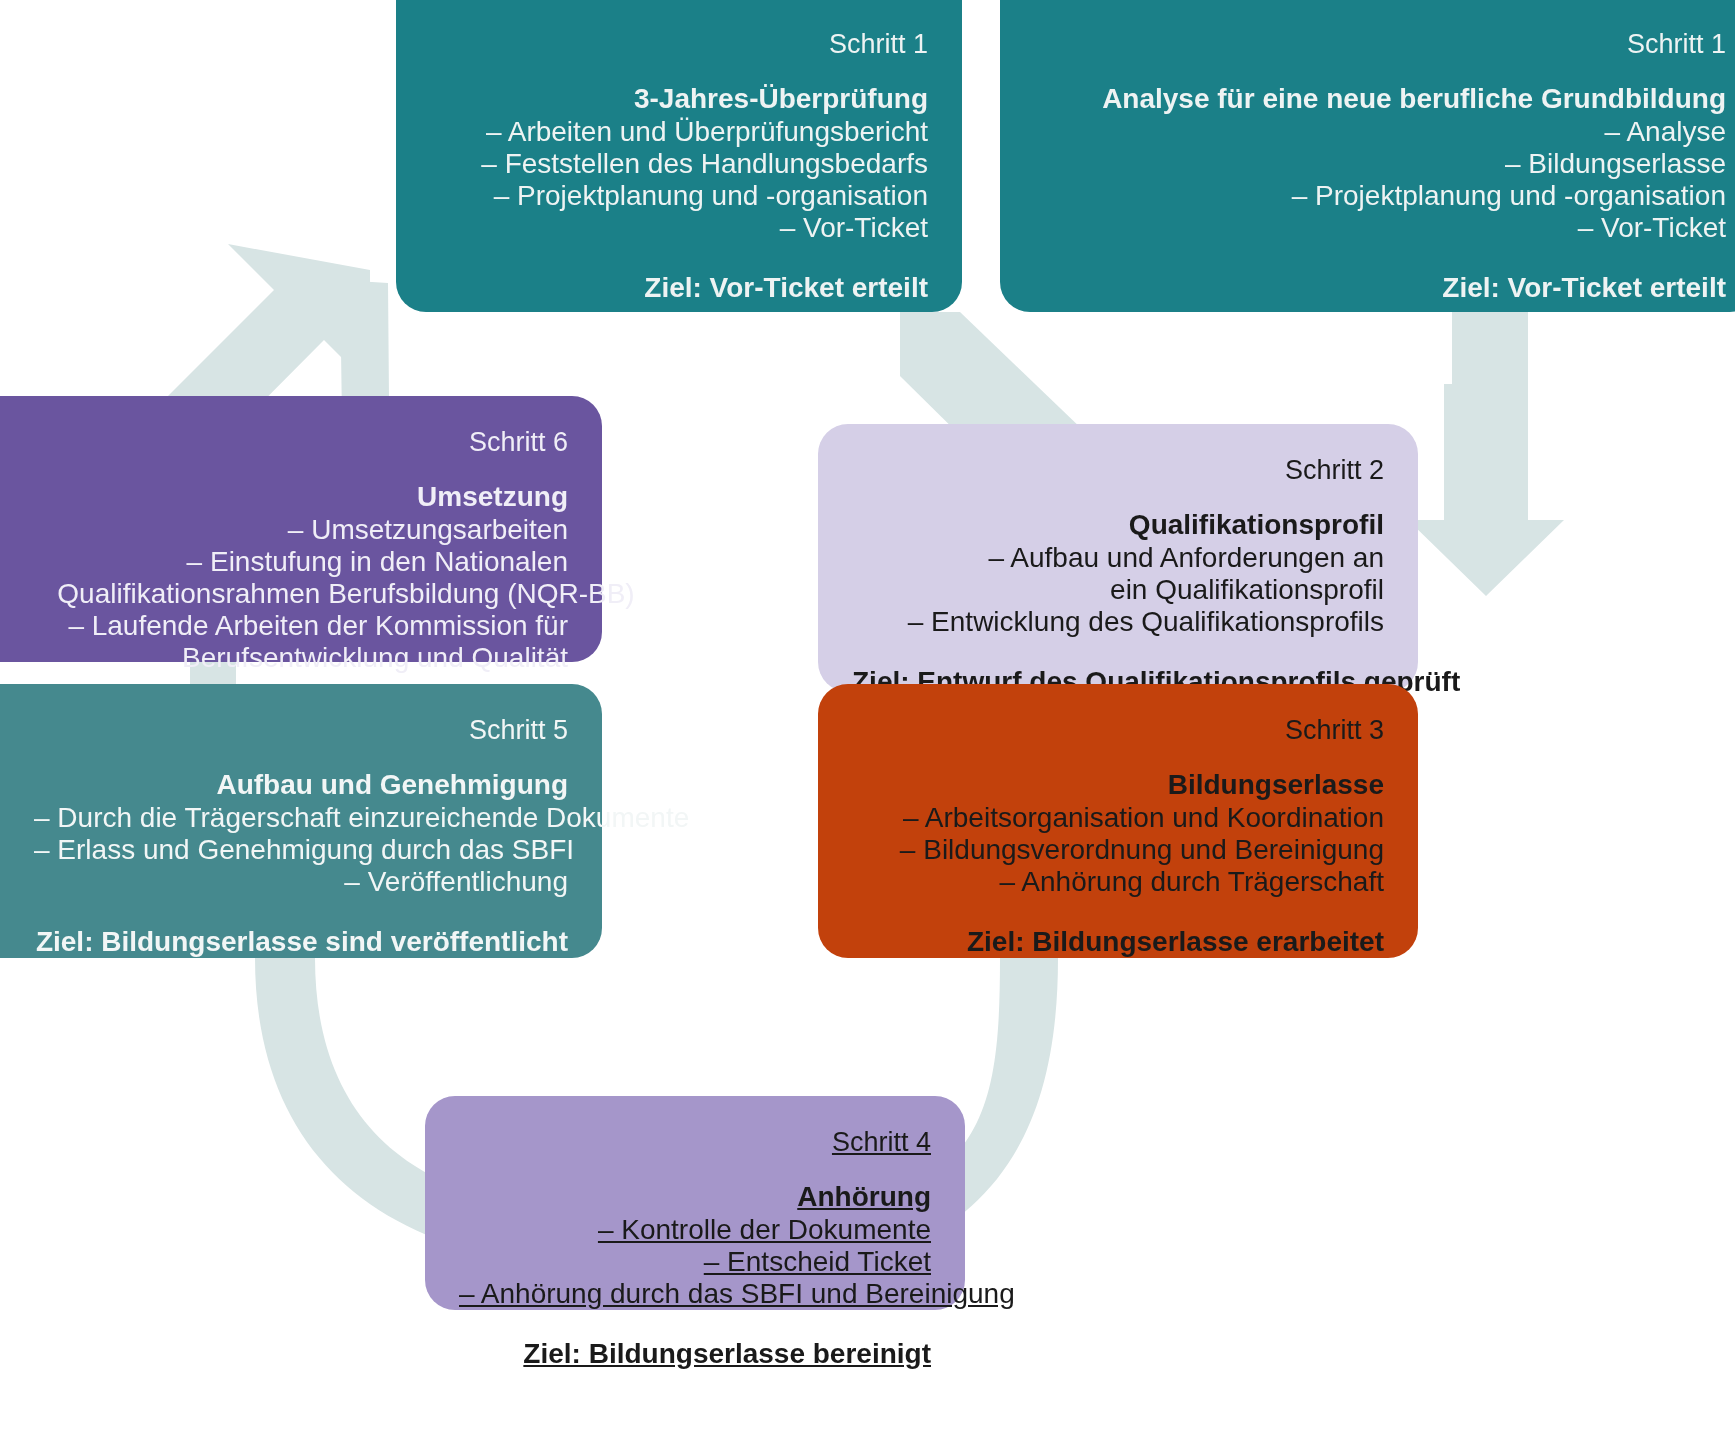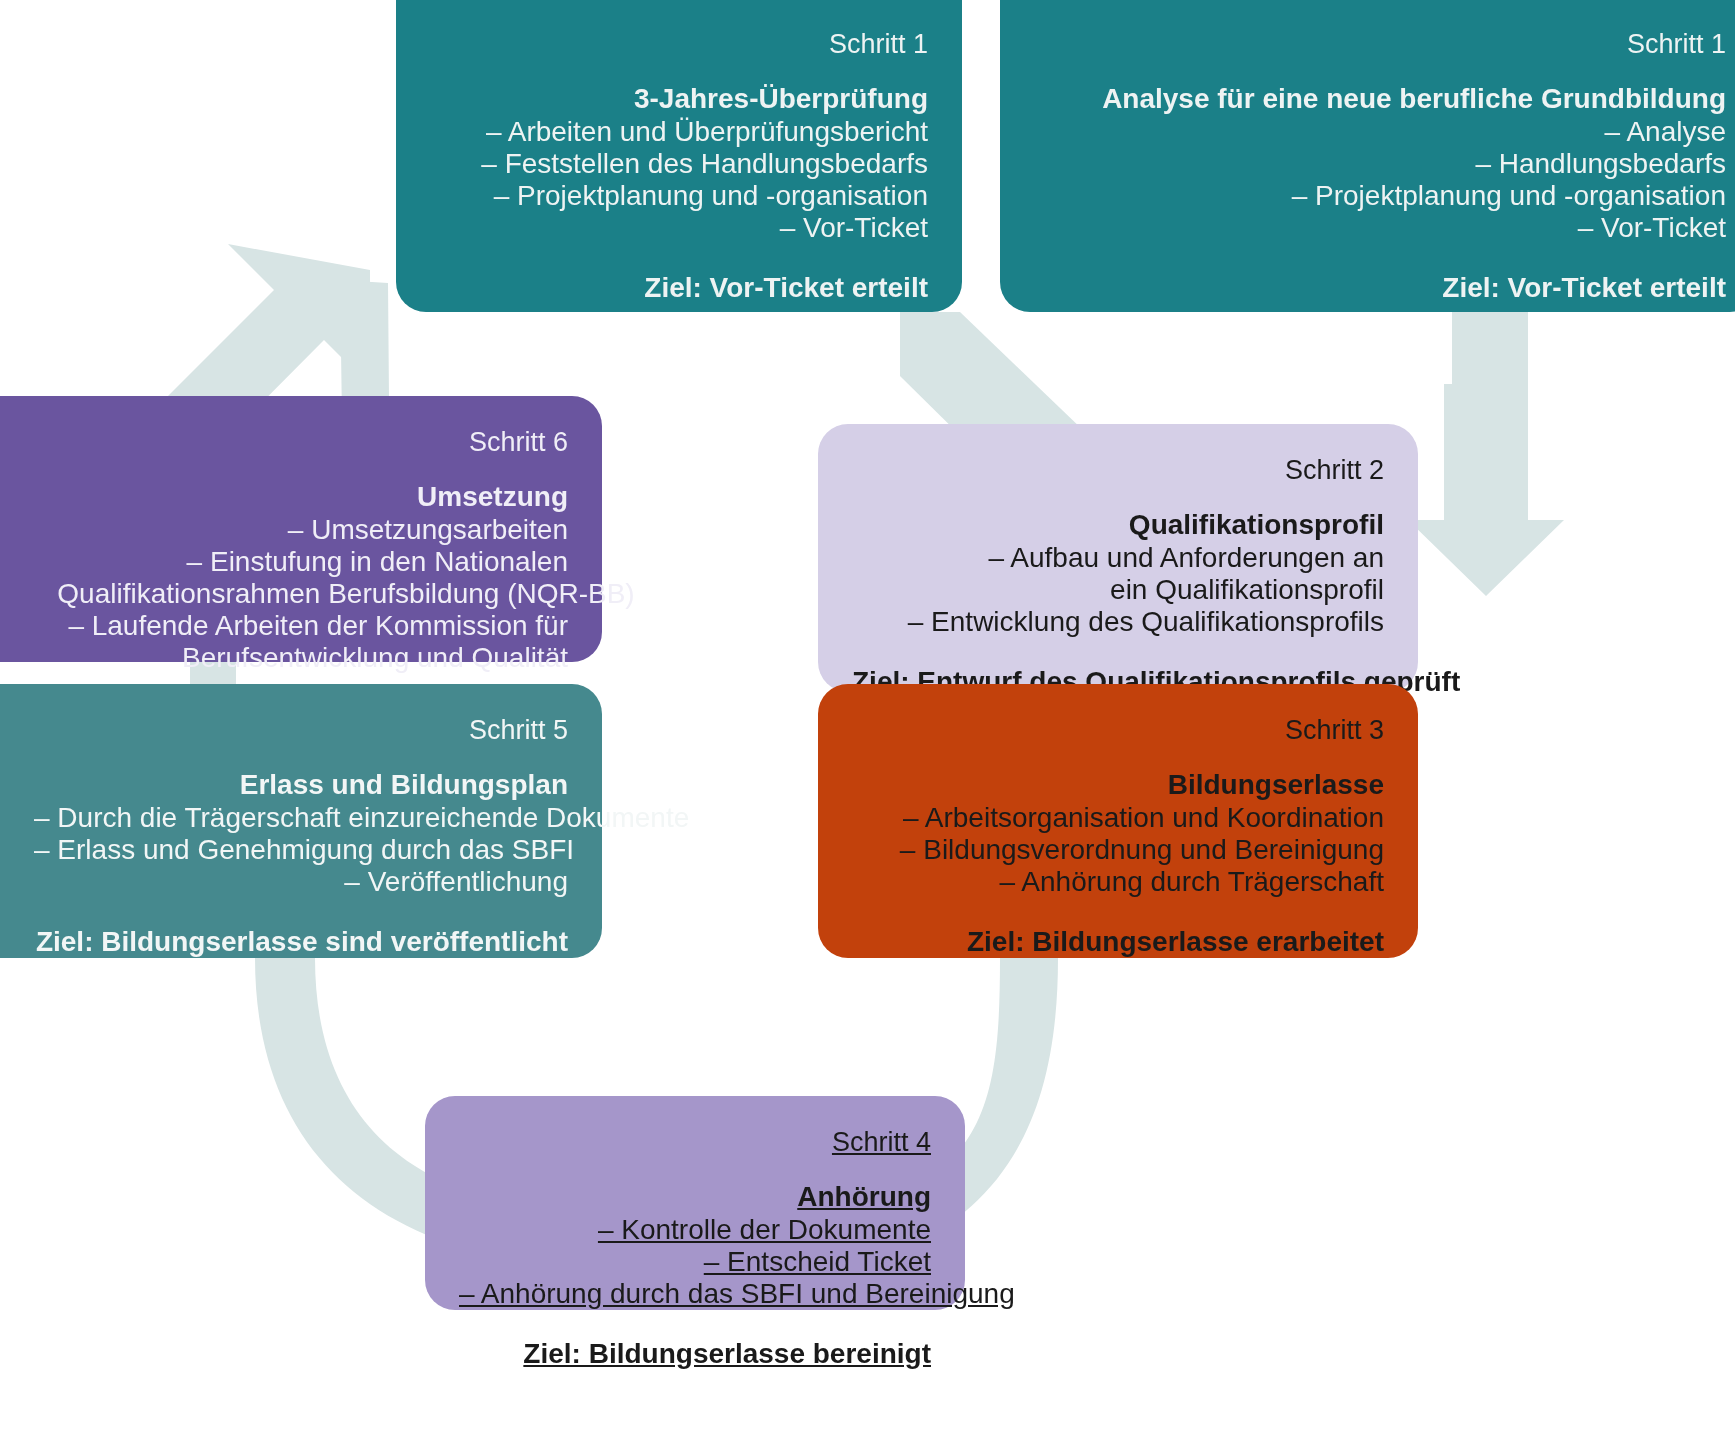--- a/index.html
+++ b/index.html
@@ -174,21 +174,21 @@
       <li>– Vor-Ticket</li>
     </ul>
     <div class="goal">Ziel: Vor-Ticket erteilt</div>
   </div>
 
   <div class="card theme-teal-dark" id="card-step1-new">
     <div class="step">Schritt 1</div>
     <div class="title">Analyse für eine neue berufliche Grundbildung</div>
     <ul class="bullets">
       <li>– Analyse</li>
-      <li>– Handlungsbedarfs</li>
+      <li>– Bildungserlasse</li>
       <li>– Projektplanung und -organisation</li>
       <li>– Vor-Ticket</li>
     </ul>
     <div class="goal">Ziel: Vor-Ticket erteilt</div>
   </div>
 
   <div class="card theme-purple-dark" id="card-step6">
     <div class="step">Schritt 6</div>
     <div class="title">Umsetzung</div>
     <ul class="bullets">
@@ -206,21 +206,21 @@
     <ul class="bullets">
       <li>– Aufbau und Anforderungen an</li>
       <li>   ein Qualifikationsprofil</li>
       <li>– Entwicklung des Qualifikationsprofils</li>
     </ul>
     <div class="goal">Ziel: Entwurf des Qualifikationsprofils geprüft</div>
   </div>
 
   <div class="card theme-teal-mid" id="card-step5">
     <div class="step">Schritt 5</div>
-    <div class="title">Erlass und Bildungsplan</div>
+    <div class="title">Aufbau und Genehmigung</div>
     <ul class="bullets">
       <li>– Durch die Trägerschaft einzureichende Dokumente</li>
       <li>– Erlass und Genehmigung durch das SBFI</li>
       <li>– Veröffentlichung</li>
     </ul>
     <div class="goal">Ziel: Bildungserlasse sind veröffentlicht</div>
   </div>
 
   <div class="card theme-teal-pale" id="card-step3">
     <div class="step">Schritt 3</div>

